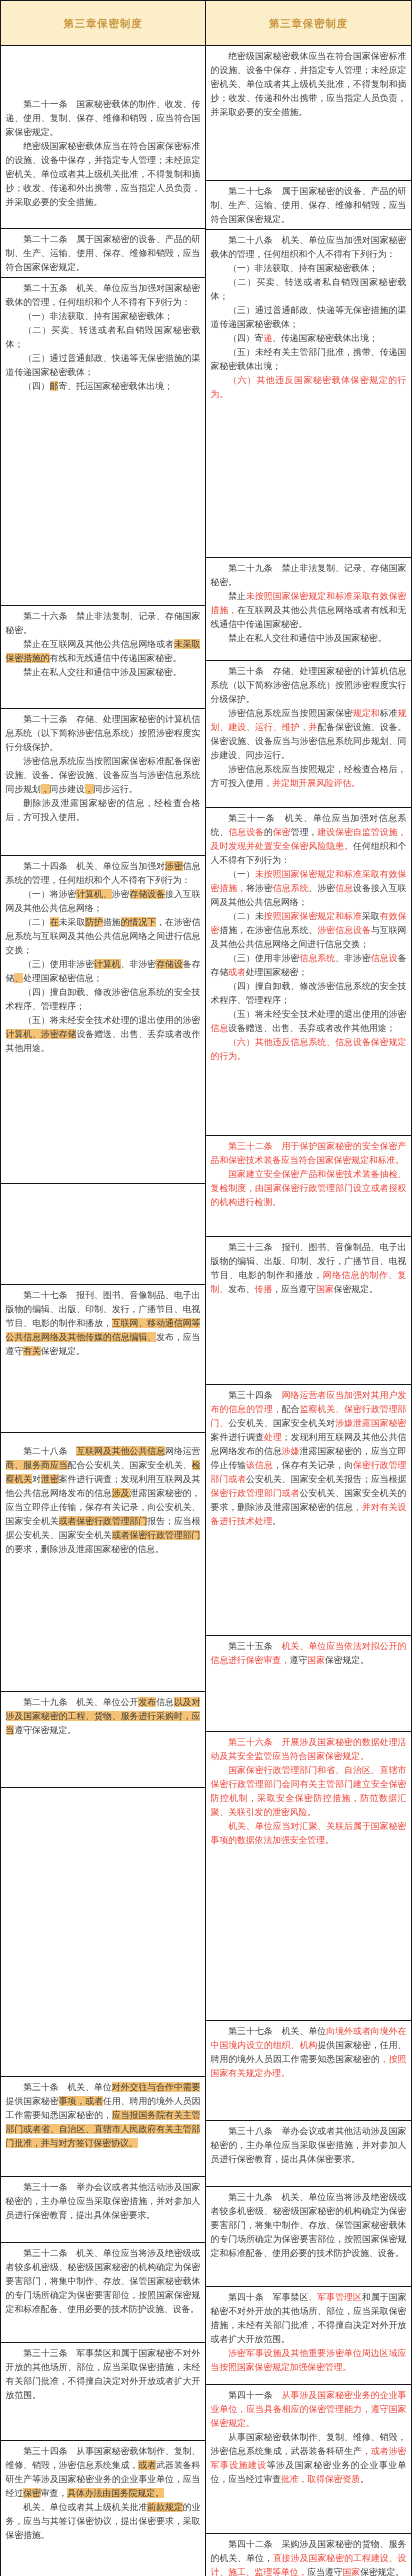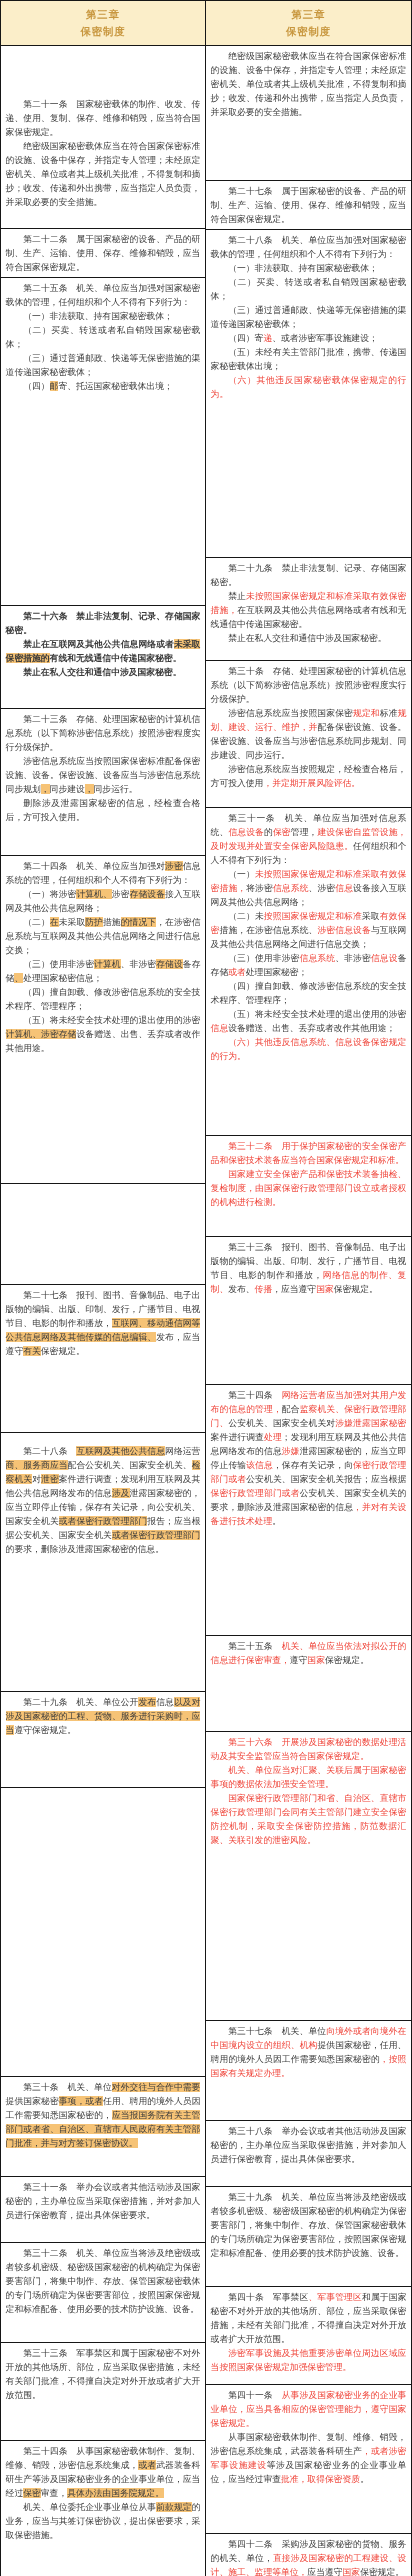--- a/index.html
+++ b/index.html
@@ -2,21 +2,21 @@
 <html style="font-size:8.2px"><head>
 <meta charset="utf-8">
 <style>
   html,body{margin:0;padding:0;background:#ffffff;}
   body{width:412px;font-family:"Liberation Serif","DejaVu Serif",serif;}
   .cmp-table{width:412px;min-height:3264px;border:1px solid #161616;box-sizing:border-box;display:flex;align-items:stretch;background:#fff;}
   .col{width:50%;box-sizing:border-box;display:flex;flex-direction:column;}
   .col-left{border-right:1px solid #161616;}
   .cell{box-sizing:border-box;border-bottom:1px solid #161616;padding:3.1px 4.6px;font-size:8.8px;line-height:14px;color:#3a3a3a;}
   .col .cell:last-child{border-bottom:none;}
-  .cell.header{background:#fbeec9;border-bottom:1.5px solid #161616;display:flex;flex-direction:column;justify-content:center;align-items:center;padding:2.1px 0;color:#c8973f;font-weight:bold;font-size:10.3px;line-height:17px;font-family:"Liberation Sans","DejaVu Sans",sans-serif;letter-spacing:1px;}
+  .cell.header{background:#fbeec9;border-bottom:1.5px solid #161616;display:flex;flex-direction:row;justify-content:center;align-items:center;padding:2.1px 0;color:#c8973f;font-weight:bold;font-size:10.3px;line-height:17px;font-family:"Liberation Sans","DejaVu Sans",sans-serif;letter-spacing:1px;}
   .cell p{margin:0;text-indent:2em;text-align:justify;}
   .hl{background:#f6c376;}
   .red{color:#ef4136;}
 </style>
 </head>
 <body>
 
 <div class="cmp-table">
   <div class="col col-left" id="col-left">
       <div class="cell header" style="min-height: 45px;">
@@ -30,21 +30,21 @@
       <div class="cell" style="min-height: 49px;">
         <p><span>第二十二条　属于国家秘密的设备、产品的研制、生产、运输、使用、保存、维修和销毁，应当符合国家保密规定。</span></p>
       </div>
       <div class="cell" style="min-height: 328px;">
         <p><span>第二十五条　机关、单位应当加强对国家秘密载体的管理，任何组织和个人不得有下列行为：</span></p>
         <p><span>（一）非法获取、持有国家秘密载体；</span></p>
         <p><span>（二）买卖、转送或者私自销毁国家秘密载体；</span></p>
         <p><span>（三）通过普通邮政、快递等无保密措施的渠道传递国家秘密载体；</span></p>
         <p><span>（四）</span><span class="hl">邮</span><span>寄、托运国家秘密载体出境；</span></p>
       </div>
-      <div class="cell" style="min-height: 103px; font-weight: bold;">
+      <div class="cell" style="min-height: 103px;">
         <p><span>第二十六条　禁止非法复制、记录、存储国家秘密。</span></p>
         <p><span>禁止在互联网及其他公共信息网络或者</span><span class="hl">未采取保密措施的</span><span>有线和无线通信中传递国家秘密。</span></p>
         <p><span>禁止在私人交往和通信中涉及国家秘密。</span></p>
       </div>
       <div class="cell" style="min-height: 147px;">
         <p><span>第二十三条　存储、处理国家秘密的计算机信息系统（以下简称涉密信息系统）按照涉密程度实行分级保护。</span></p>
         <p><span>涉密信息系统应当按照国家保密标准配备保密设施、设备。保密设施、设备应当与涉密信息系统同步规划</span><span class="hl">，</span><span>同步建设</span><span class="hl">，</span><span>同步运行。</span></p>
         <p><span>删除涉及泄露国家秘密的信息，经检查合格后，方可投入使用。</span></p>
       </div>
       <div class="cell" style="min-height: 328px;">
@@ -73,21 +73,21 @@
         <p><span>第三十一条　举办会议或者其他活动涉及国家秘密的，主办单位应当采取保密措施，并对参加人员进行保密教育，提出具体保密要求。</span></p>
       </div>
       <div class="cell" style="min-height: 100px;">
         <p><span>第三十二条　机关、单位应当将涉及绝密级或者较多机密级、秘密级国家秘密的机构确定为保密要害部门，将集中制作、存放、保管国家秘密载体的专门场所确定为保密要害部位，按照国家保密规定和标准配备、使用必要的技术防护设施、设备。</span></p>
       </div>
       <div class="cell" style="min-height: 98px;">
         <p><span>第三十三条　军事禁区和属于国家秘密不对外开放的其他场所、部位，应当采取保密措施，未经有关部门批准，不得擅自决定对外开放或者扩大开放范围。</span></p>
       </div>
       <div class="cell" style="min-height: 149px;">
         <p><span>第三十四条　从事国家秘密载体制作、复制、维修、销毁，涉密信息系统集成，</span><span class="hl">或者</span><span>武器装备科研生产等涉及国家秘密业务的企业事业单位，应当经过</span><span class="hl">保密</span><span>审查，</span><span class="hl">具体办法由国务院规定。</span></p>
-        <p><span>机关、单位委托企业事业单位从事</span><span class="hl">前款规定</span><span>的业务，应当与其签订保密协议，提出保密要求，采取保密措施。</span></p>
+        <p><span>机关、单位或者其上级机关批准</span><span class="hl">前款规定</span><span>的业务，应当与其签订保密协议，提出保密要求，采取保密措施。</span></p>
       </div>
       <div class="cell" style="min-height: 114px;">
         <p><span>第二十九条　机关、单位公开</span><span class="hl">发布</span><span>信息</span><span class="hl">以及对涉及国家秘密的工程、货物、服务进行采购时，应当</span><span>遵守保密规定。</span></p>
       </div>
     </div>
   <div class="col col-right" id="col-right">
       <div class="cell header" style="min-height: 45px;">
         <div>第三章</div>
         <div>保密制度</div>
       </div>
@@ -95,21 +95,21 @@
         <p><span>绝密级国家秘密载体应当在符合国家保密标准的设施、设备中保存，并指定专人管理；未经原定密机关、单位或者其上级机关批准，不得复制和摘抄；收发、传递和外出携带，应当指定人员负责，并采取必要的安全措施。</span></p>
       </div>
       <div class="cell" style="min-height: 49px;">
         <p><span>第二十七条　属于国家秘密的设备、产品的研制、生产、运输、使用、保存、维修和销毁，应当符合国家保密规定。</span></p>
       </div>
       <div class="cell" style="min-height: 328px;">
         <p><span>第二十八条　机关、单位应当加强对国家秘密载体的管理，任何组织和个人不得有下列行为：</span></p>
         <p><span>（一）非法获取、持有国家秘密载体；</span></p>
         <p><span>（二）买卖、转送或者私自销毁国家秘密载体；</span></p>
         <p><span>（三）通过普通邮政、快递等无保密措施的渠道传递国家秘密载体；</span></p>
-        <p><span>（四）寄</span><span class="red">递</span><span>、或者涉密军事设施建设；</span></p>
+        <p><span>（四）寄</span><span class="red">递</span><span>、传递国家秘密载体出境；</span></p>
         <p><span>（五）未经有关主管部门批准，携带、传递国家秘密载体出境；</span></p>
         <p><span class="red">（六）其他违反国家秘密载体保密规定的行为。</span></p>
       </div>
       <div class="cell" style="min-height: 103px;">
         <p><span>第二十九条　禁止非法复制、记录、存储国家秘密。</span></p>
         <p><span>禁止</span><span class="red">未按照国家保密规定和标准采取有效保密措施，</span><span>在互联网及其他公共信息网络或者有线和无线通信中传递国家秘密。</span></p>
         <p><span>禁止在私人交往和通信中涉及国家秘密。</span></p>
       </div>
       <div class="cell" style="min-height: 147px;">
         <p><span>第三十条　存储、处理国家秘密的计算机信息系统（以下简称涉密信息系统）按照涉密程度实行分级保护。</span></p>
@@ -133,22 +133,22 @@
         <p><span>第三十三条　报刊、图书、音像制品、电子出版物的编辑、出版、印制、发行，广播节目、电视节目、电影的制作和播放，</span><span class="red">网络信息的制作、复制、</span><span>发布、</span><span class="red">传播</span><span>，应当遵守</span><span class="red">国家</span><span>保密规定。</span></p>
       </div>
       <div class="cell" style="min-height: 251px;">
         <p><span>第三十四条　</span><span class="red">网络运营者应当加强对其用户发布的信息的管理，</span><span>配合</span><span class="red">监察机关、保密行政管理部门、</span><span>公安机关、国家安全机关对</span><span class="red">涉嫌泄露国家秘密</span><span>案件进行调查</span><span class="red">处理</span><span>；发现利用互联网及其他公共信息网络发布的信息</span><span class="red">涉嫌</span><span>泄露国家秘密的，应当立即停止传输</span><span class="red">该信息</span><span>，保存有关记录，向</span><span class="red">保密行政管理部门或者</span><span>公安机关、国家安全机关报告；应当根据</span><span class="red">保密行政管理部门或者</span><span>公安机关、国家安全机关的要求，删除涉及泄露国家秘密的信息</span><span class="red">，并对有关设备进行技术处理</span><span>。</span></p>
       </div>
       <div class="cell" style="min-height: 96px;">
         <p><span>第三十五条　</span><span class="red">机关、单位应当依法对拟公开的信息进行保密审查，</span><span>遵守</span><span class="red">国家</span><span>保密规定。</span></p>
       </div>
       <div class="cell" style="min-height: 289px;">
         <p><span class="red">第三十六条　开展涉及国家秘密的数据处理活动及其安全监管应当符合国家保密规定。</span></p>
+        <p><span class="red">国家保密行政管理部门和省、自治区、直辖市保密行政管理部门会同有关主管部门建立安全保密防控机制，采取安全保密防控措施，防范数据汇聚、关联引发的泄密风险。</span></p>
         <p><span class="red">机关、单位应当对汇聚、关联后属于国家秘密事项的数据依法加强安全管理。</span></p>
-        <p><span class="red">国家保密行政管理部门和省、自治区、直辖市保密行政管理部门会同有关主管部门建立安全保密防控机制，采取安全保密防控措施，防范数据汇聚、关联引发的泄密风险。</span></p>
       </div>
       <div class="cell" style="min-height: 100px;">
         <p><span>第三十七条　机关、单位</span><span class="red">向境外或者向境外在中国境内设立的组织、机构</span><span>提供国家秘密，任用、聘用的境外人员因工作需要知悉国家秘密的</span><span class="red">，按照国家有关规定办理。</span></p>
       </div>
       <div class="cell" style="min-height: 66px;">
         <p><span>第三十八条　举办会议或者其他活动涉及国家秘密的，主办单位应当采取保密措施，并对参加人员进行保密教育，提出具体保密要求。</span></p>
       </div>
       <div class="cell" style="min-height: 100px;">
         <p><span>第三十九条　机关、单位应当将涉及绝密级或者较多机密级、秘密级国家秘密的机构确定为保密要害部门，将集中制作、存放、保管国家秘密载体的专门场所确定为保密要害部位，按照国家保密规定和标准配备、使用必要的技术防护设施、设备。</span></p>
       </div>

